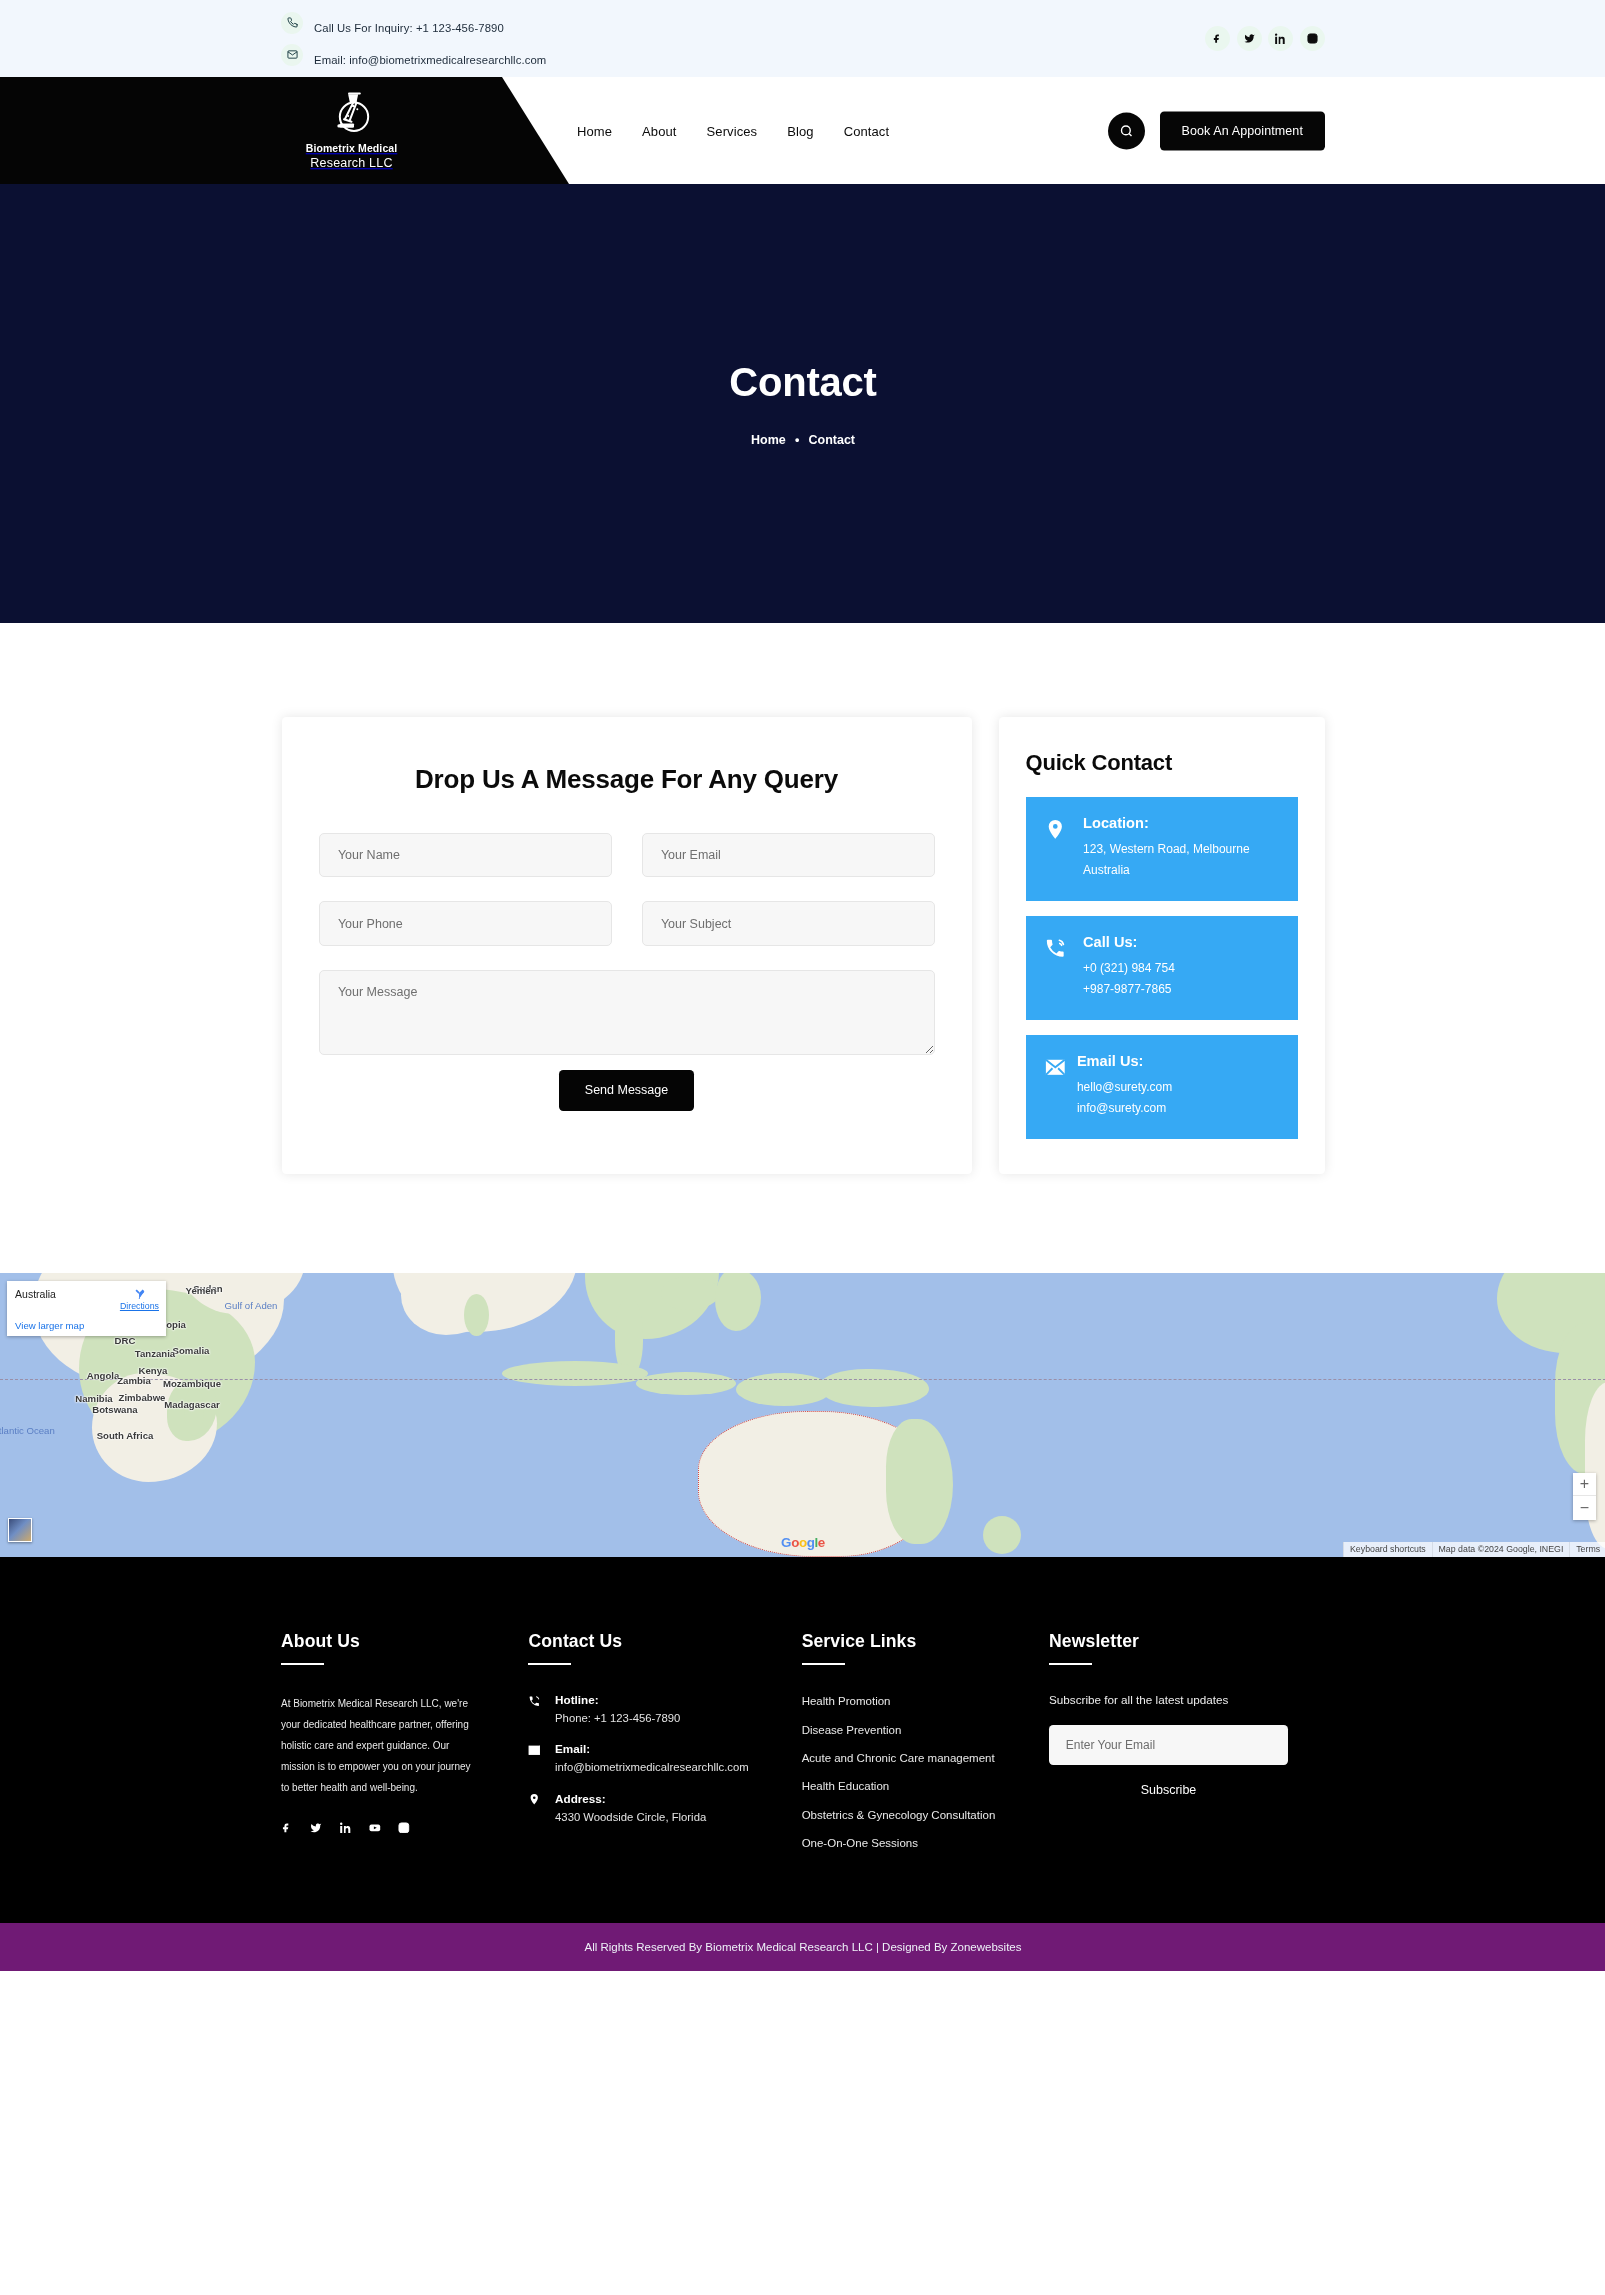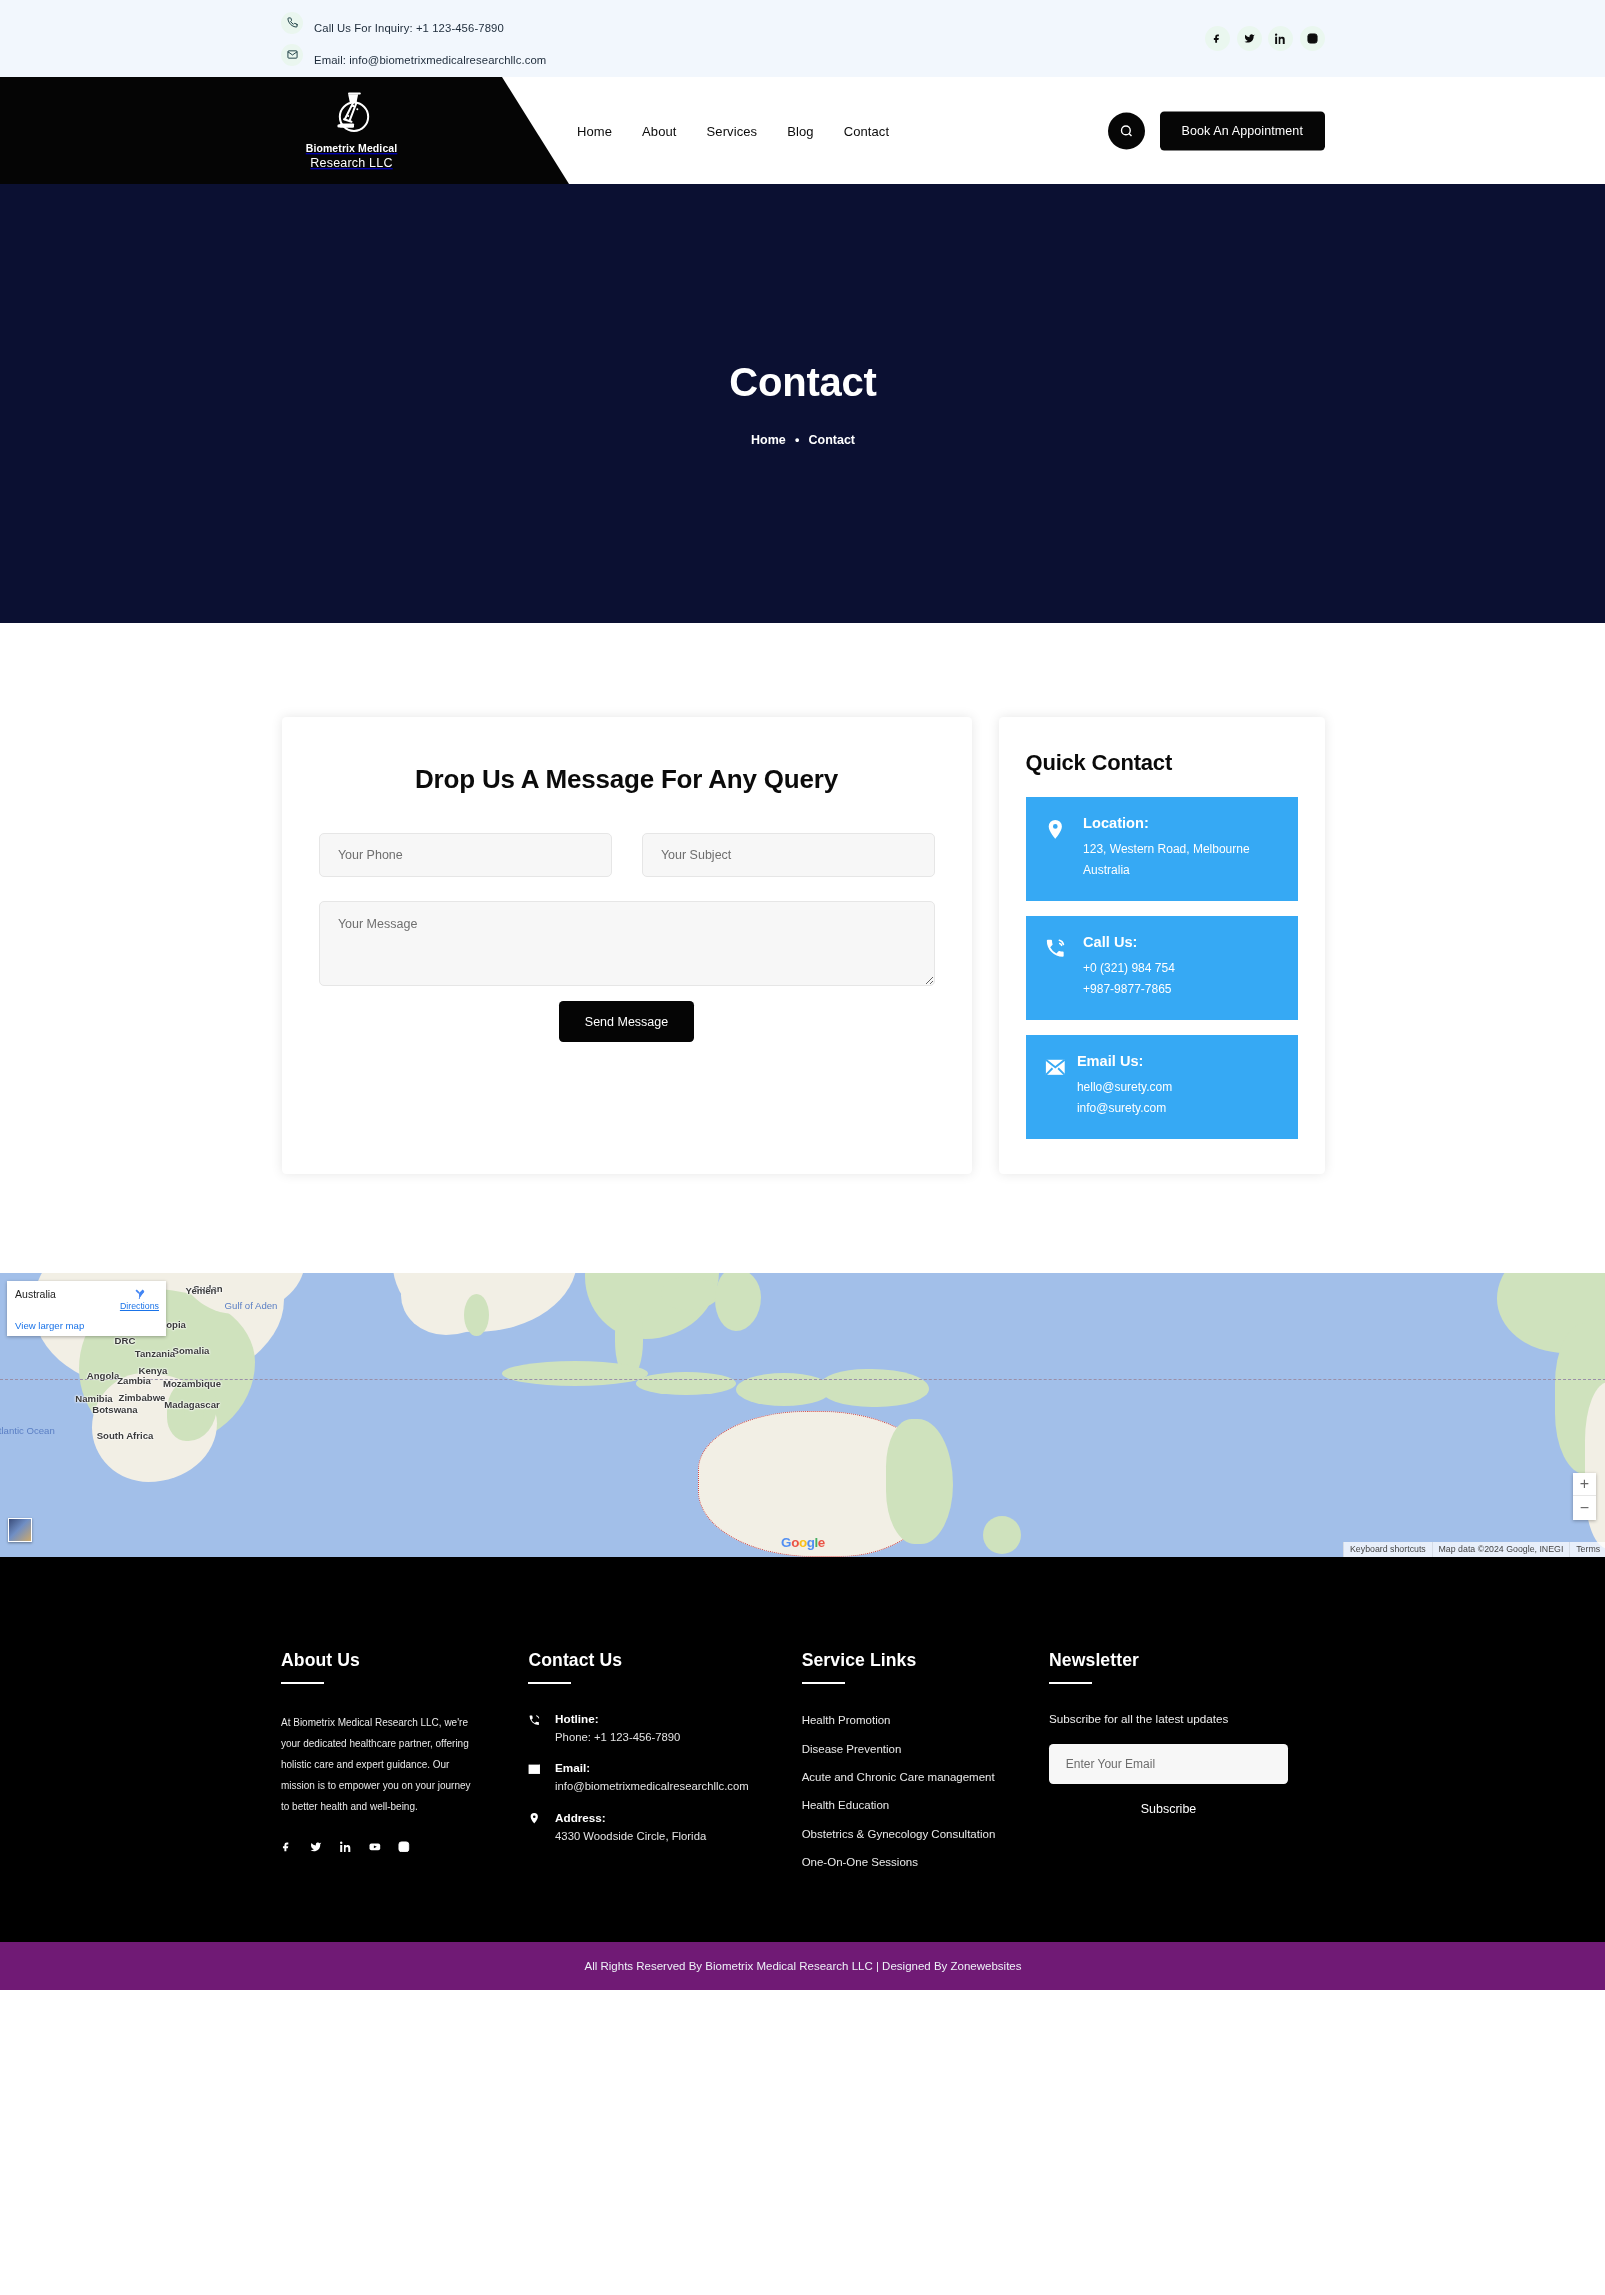--- a/index.html
+++ b/index.html
@@ -295,21 +295,21 @@
     position: absolute; left: 50%; bottom: 6.7px;
     transform: translateX(-50%);
     font-size: 13.4px; font-weight: 700; letter-spacing: -0.4px;
     z-index: 5; opacity: .9;
   }
   .g-logo i { font-style: normal; }
 
   
   .footer {
     background: #000;
-    padding: 93px 281px 59px;
+    padding: 74px 281px 59px;
     display: flex;
     gap: 16px;
     color: #fff;
   }
   .fcol { flex: 1; padding-right: 37px; }
   .fcol:nth-child(1) { max-width: 268px; }
   .fcol h4 {
     font-size: 17.6px; font-weight: 700; letter-spacing: 0.1px;
     margin-bottom: 11px;
   }
@@ -454,20 +454,24 @@
     <a href="#">Home</a>
     <span class="crumb-dot">•</span>
     <span>Contact</span>
   </div>
 </section>
 
 <section class="contact-wrap">
   <div class="form-card">
     <h2>Drop Us A Message For Any Query</h2>
     <div class="row2">
+      <input class="fld" type="text" placeholder="Your Name" style="">
+      <input class="fld" type="email" placeholder="Your Email" style="">
+    </div>
+    <div class="row2">
       <input class="fld" type="tel" placeholder="Your Phone" style="">
       <input class="fld" type="text" placeholder="Your Subject" style="">
     </div>
     <textarea class="fld" placeholder="Your Message" style=""></textarea>
     <div class="send-row">
       <button class="send-btn">Send Message</button>
     </div>
   </div>
 
   <aside class="quick-card">

